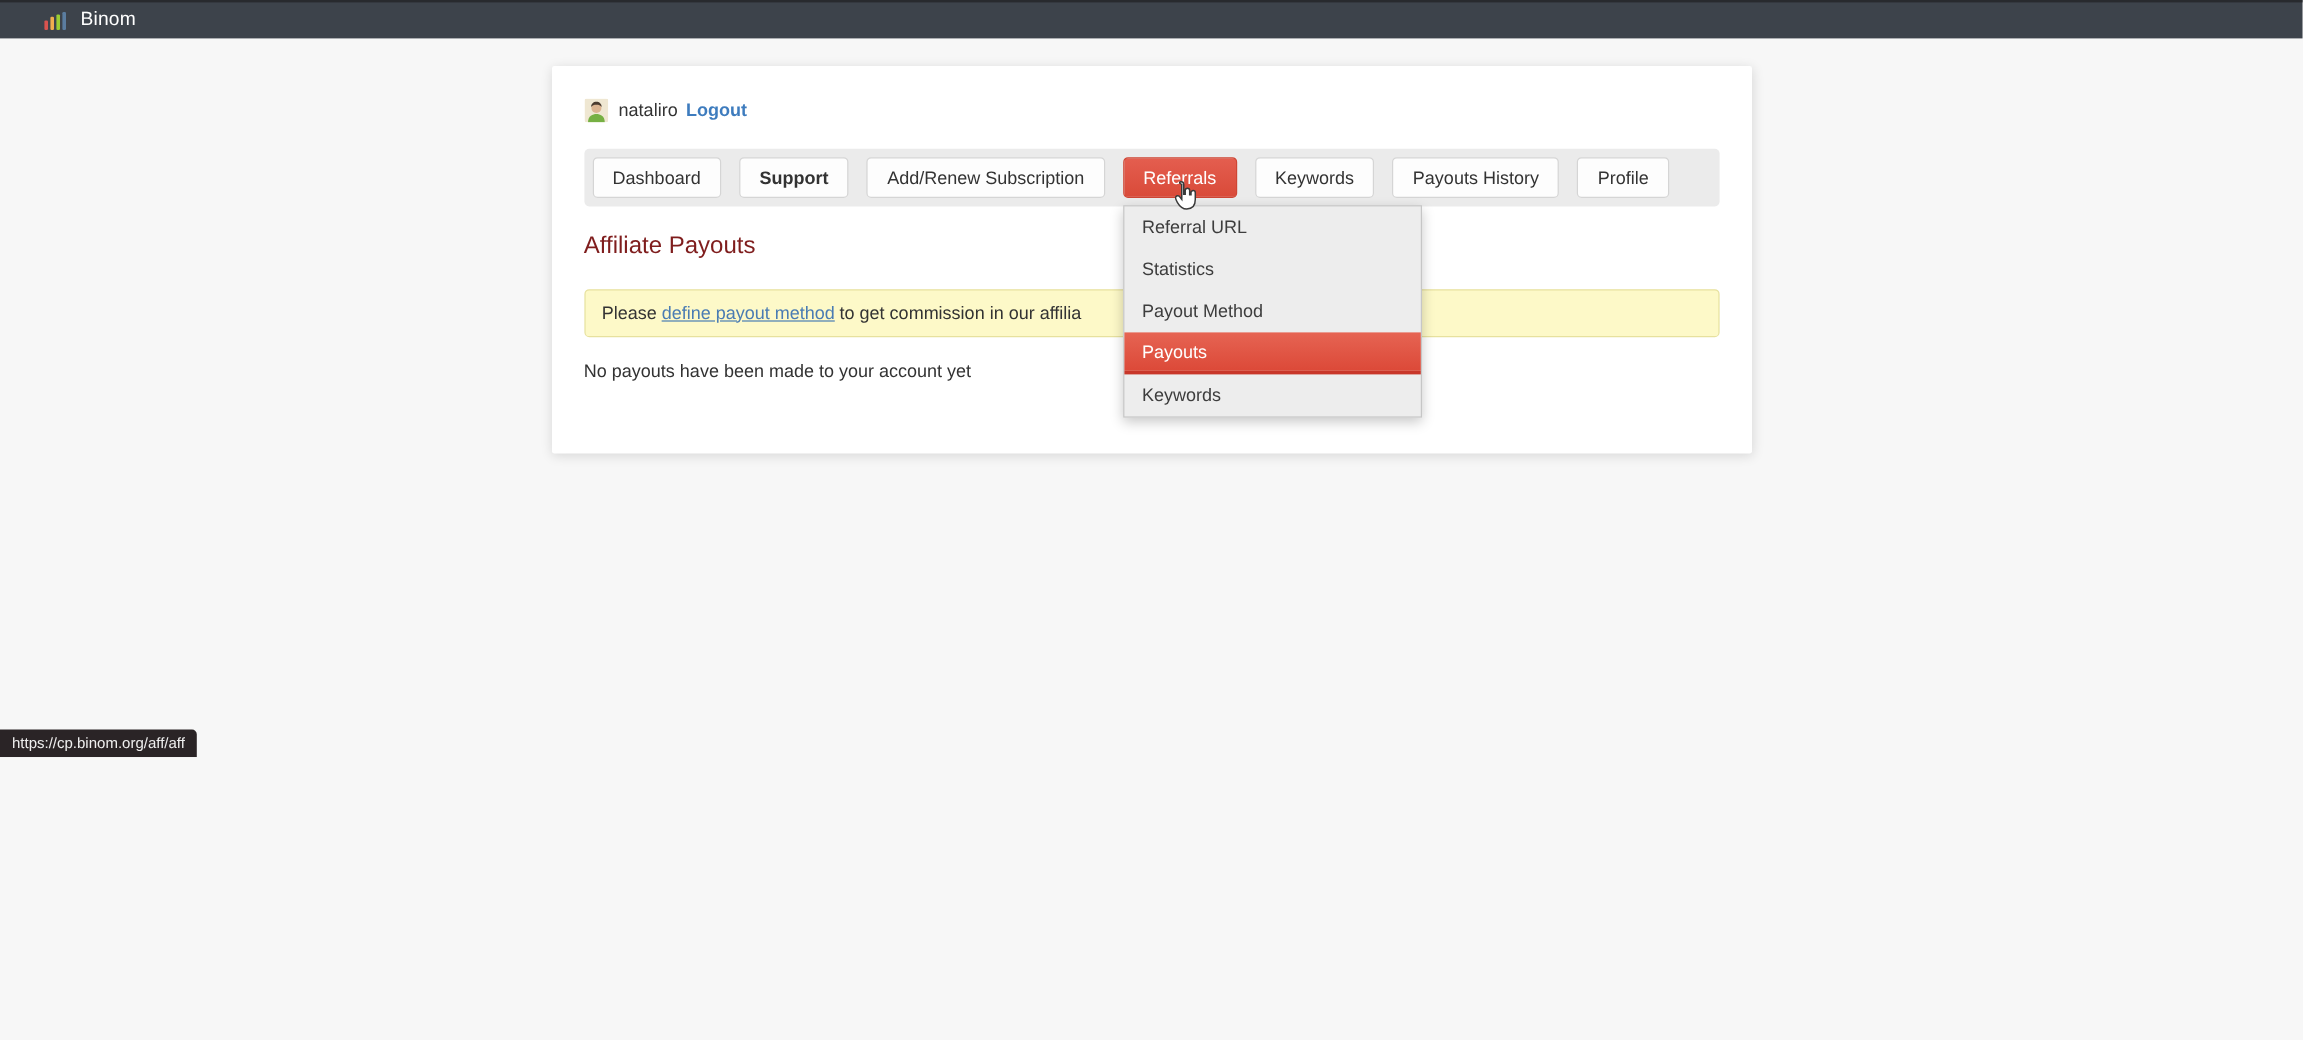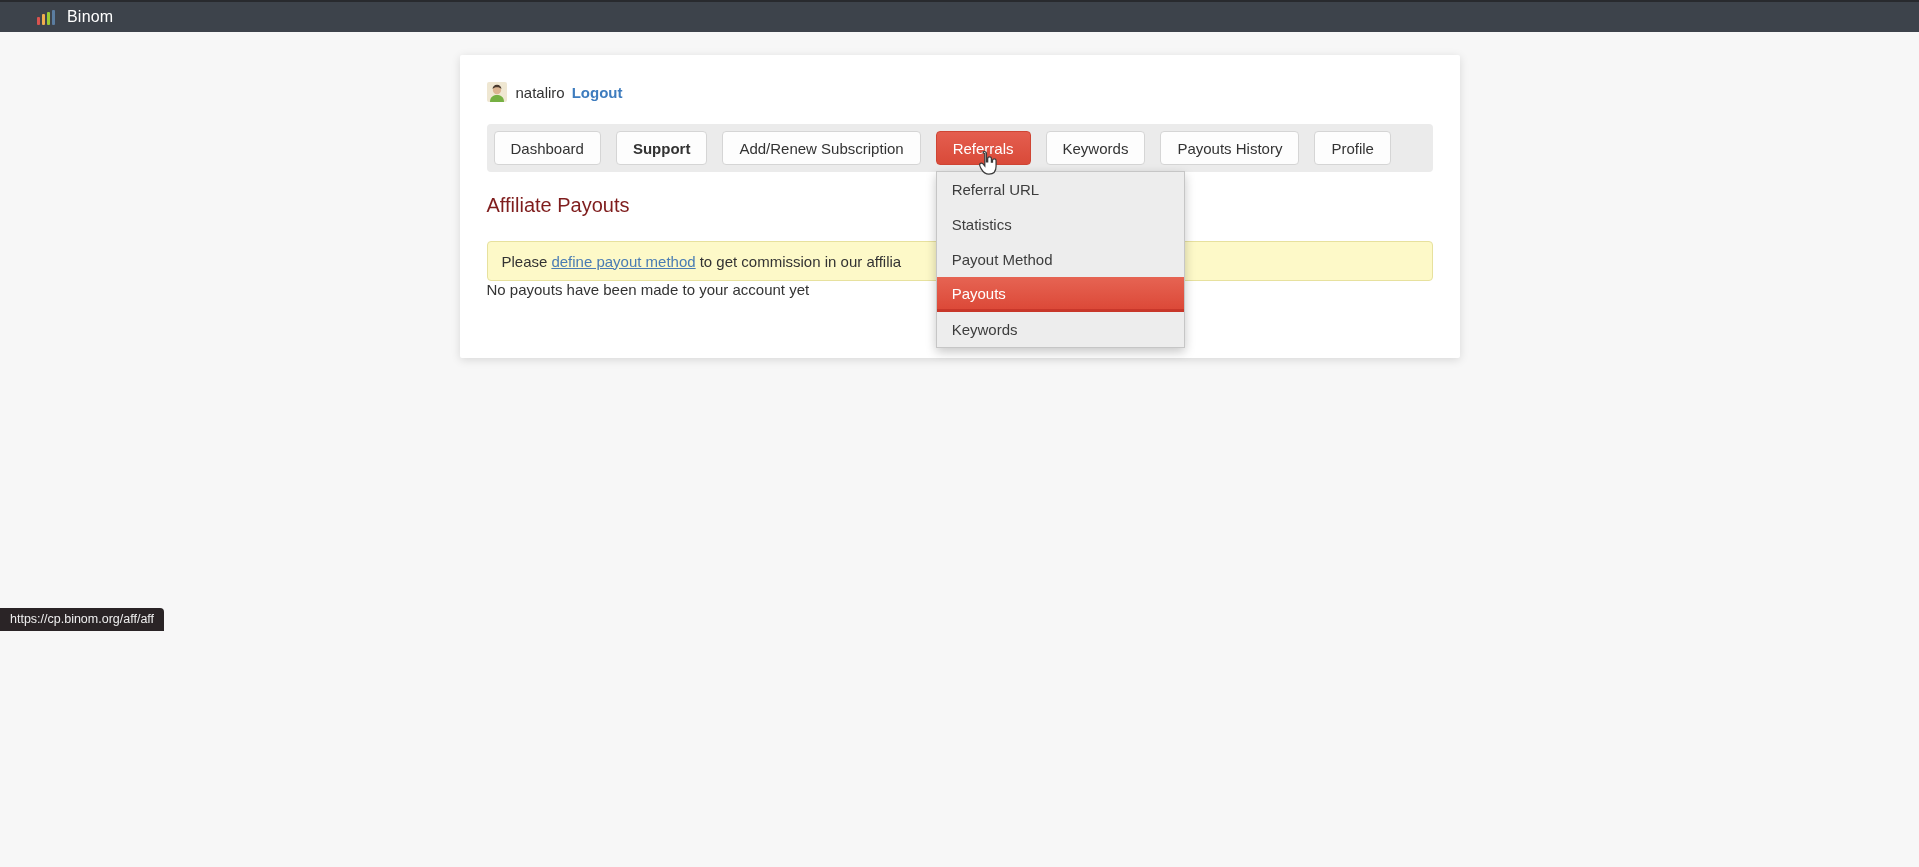--- a/index.html
+++ b/index.html
@@ -134,21 +134,21 @@
     font-size: 15px;
     color: #333;
     height: 40px;
     display: flex;
     align-items: center;
     white-space: nowrap;
     overflow: hidden;
   }
   .notice a { color: #4a7cb3; text-decoration: underline; cursor: pointer; margin: 0 4px; }
   .empty-message {
-    margin-top: 0;
+    margin-top: 20px;
     font-size: 15px;
     color: #333;
   }
 
   
   .status-tooltip {
     position: absolute;
     left: 0;
     bottom: 0;
     background: #2a2426;

